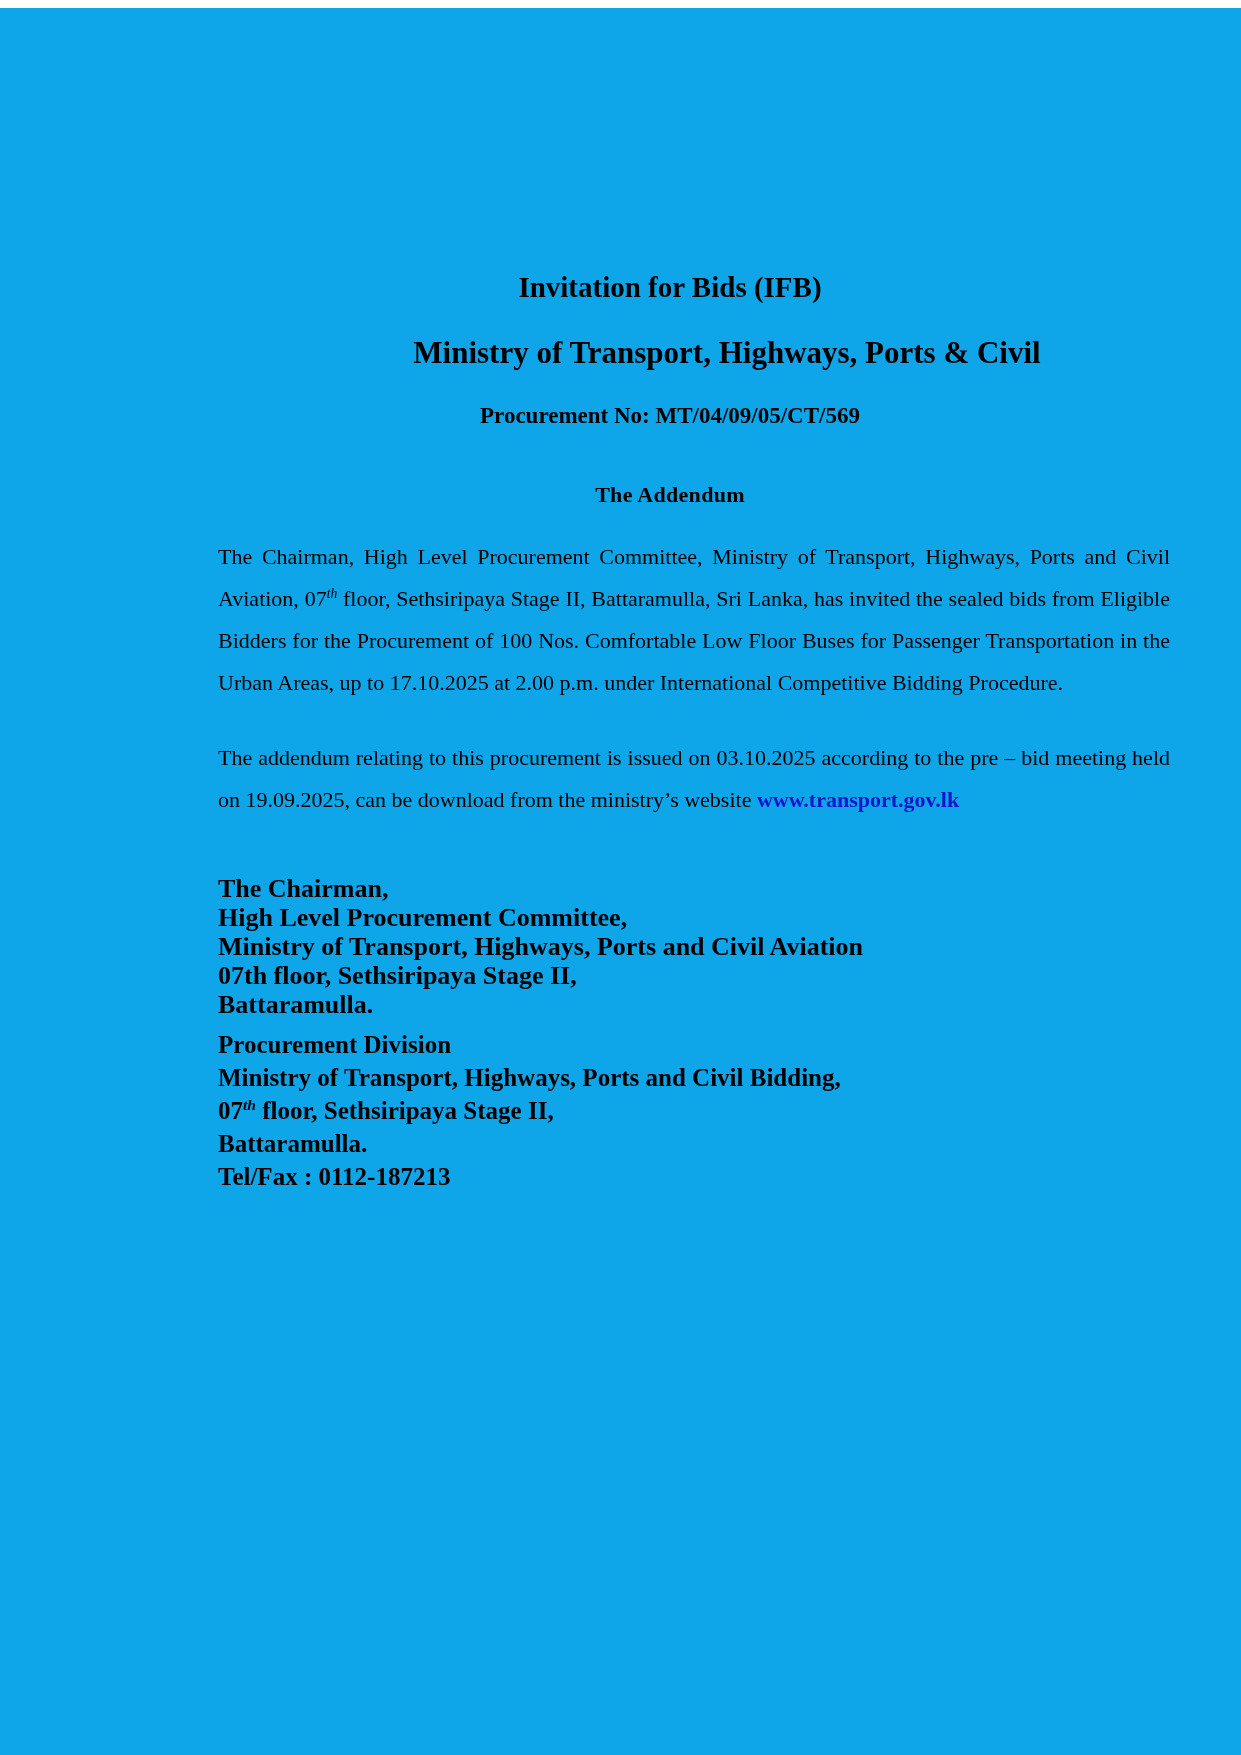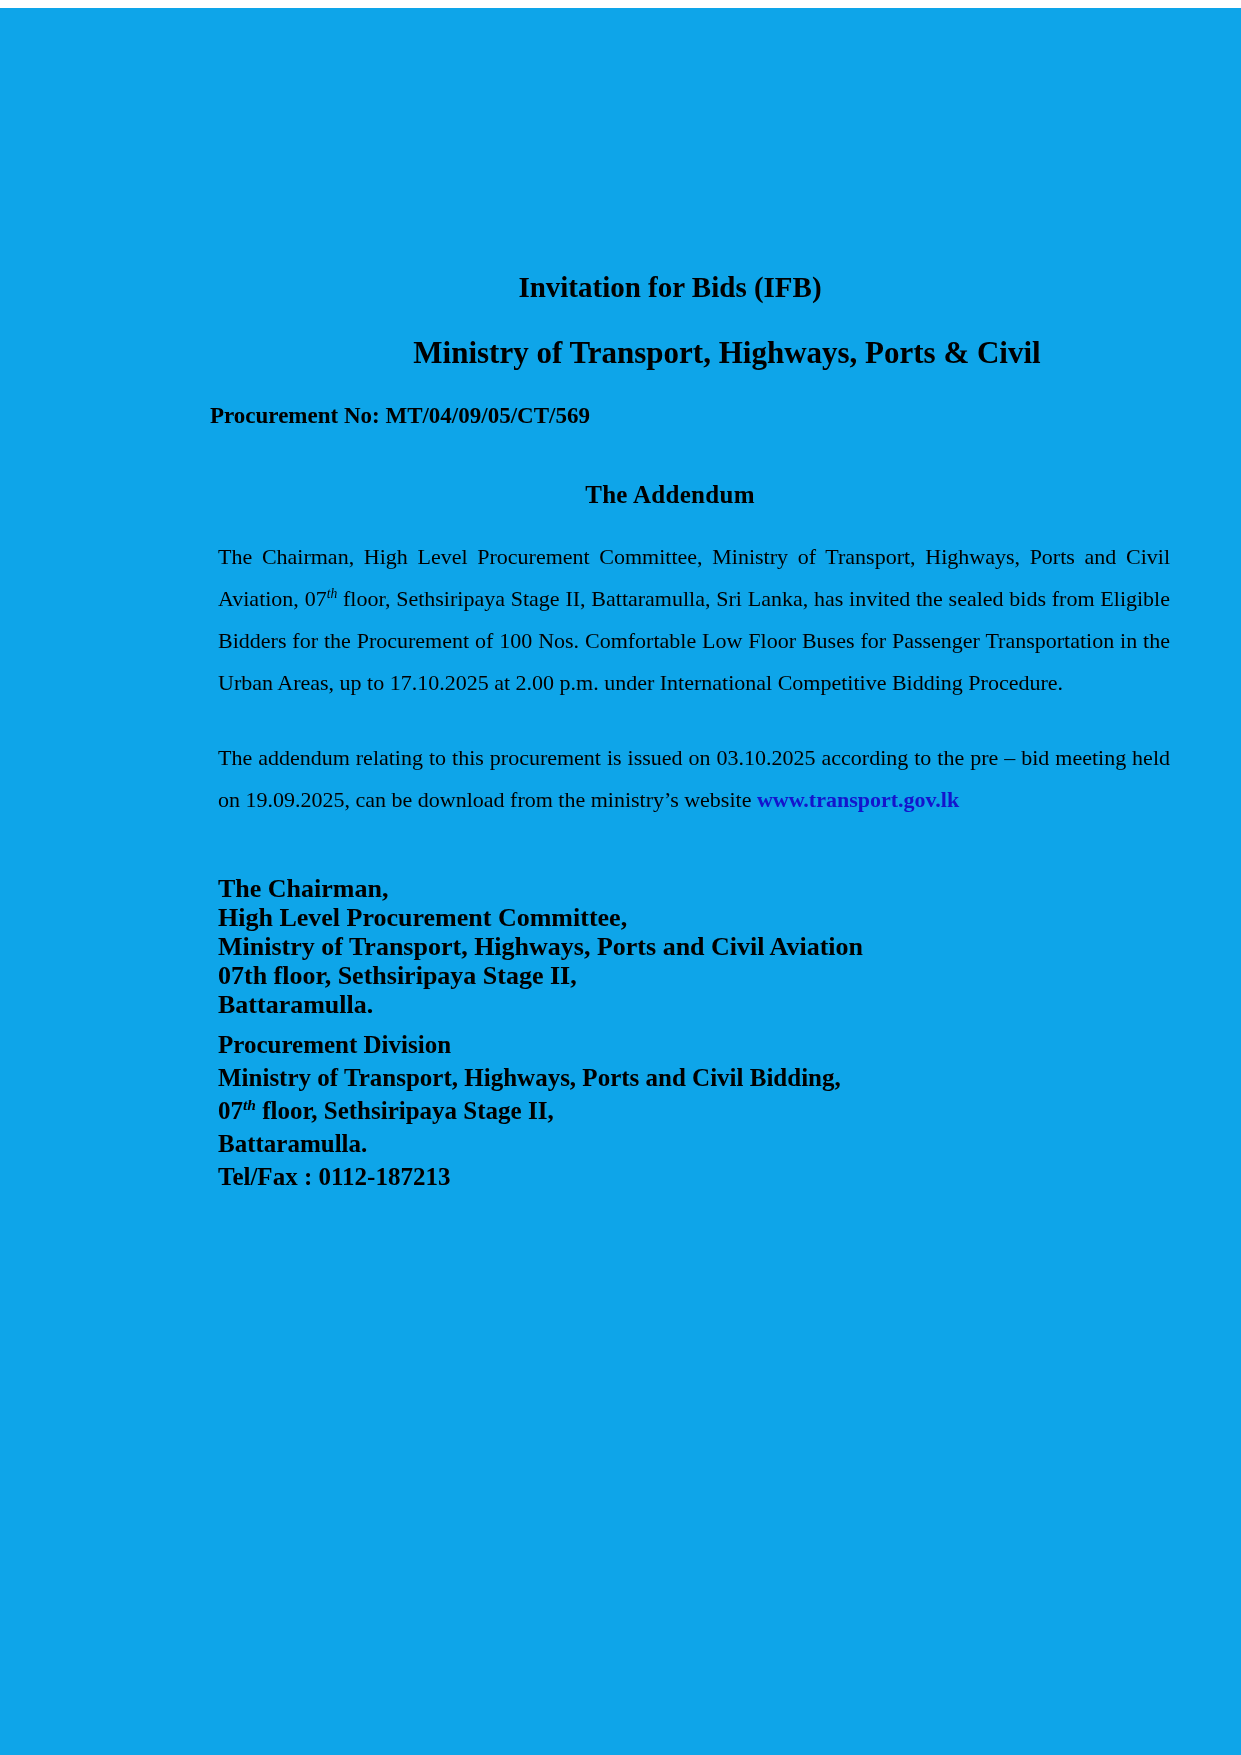--- a/index.html
+++ b/index.html
@@ -38,25 +38,26 @@
     font-size: 23px;
     font-weight: bold;
     text-align: center;
     line-height: 28px;
     margin: 10px 45px 0 -15px;
     letter-spacing: 0.2px;
   }
   .proc-no {
     font-size: 23px;
     font-weight: bold;
+    text-align: center;
     margin: 28px 40px 0 0;
     line-height: 28px;
   }
   .addendum {
-    font-size: 25px;
+    font-size: 22px;
     font-weight: bold;
     text-align: center;
     margin: 50px 40px 0 0;
     line-height: 30px;
     letter-spacing: 0.3px;
   }
   .para {
     font-size: 22px;
     line-height: 42px;
     text-align: justify;

